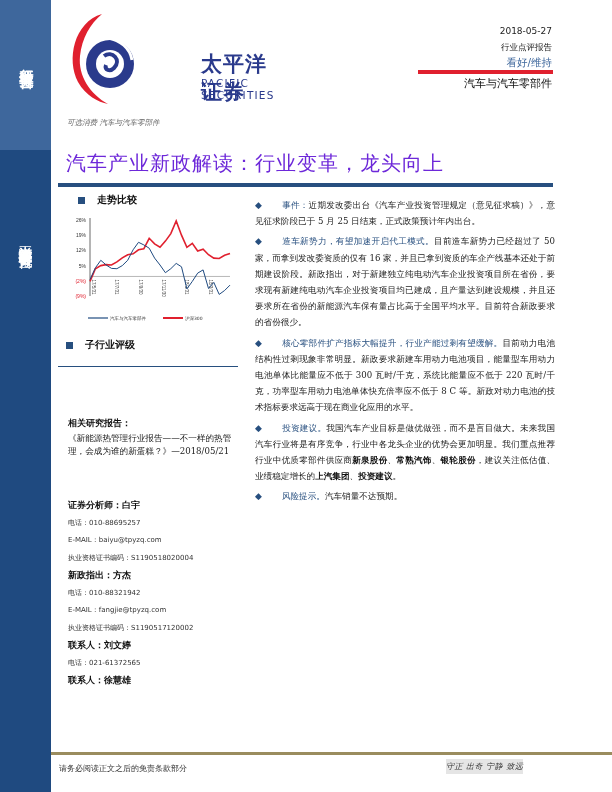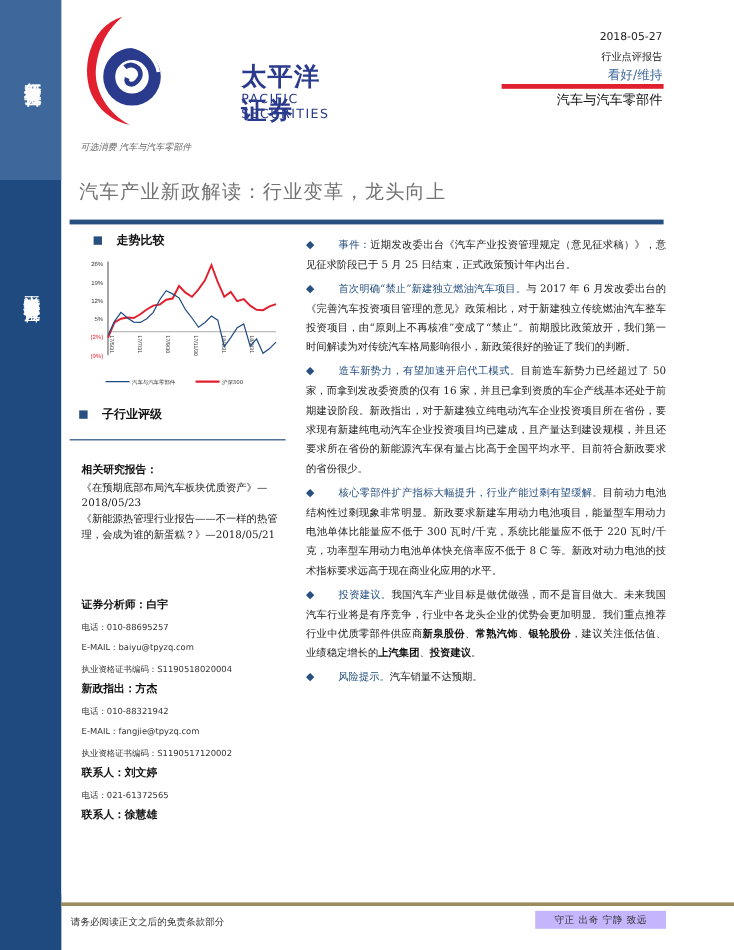--- a/index.html
+++ b/index.html
@@ -18,49 +18,49 @@
 
   .breadcrumb { position:absolute; left:67px; top:118px; font-family:"DejaVu Sans", sans-serif; font-size:7.5px; color:#666;font-style:italic; }
 
   .hdr-right { position:absolute; right:60px; text-align:right; font-family:"DejaVu Sans", sans-serif; }
   .hdr-date { top:26px; font-size:9px; color:#222;text-align:center; }
   .hdr-type { top:42px; font-size:8.5px; color:#222; }
   .hdr-rating { top:56px; font-size:10.5px; color:#3e679c; }
   .hdr-redbar { position:absolute; left:418px; top:70px; width:135px; height:4px; background:#e0202e; }
   .hdr-industry { top:76px; font-size:11px; color:#111; }
 
-  .title { position:absolute; left:66px; top:150px; font-size:16px; color:#737373; letter-spacing:1px; }
+  .title { position:absolute; left:66px; top:150px; font-size:20px; color:#6d28d9; letter-spacing:1px; }
   .title-rule { position:absolute; left:58px; top:183px; width:495px; height:4px; background:#274f7f; }
 
   .sec-head { position:absolute; left:66px; font-size:10px; font-weight:bold; color:#111; }
   .sec-head .sq { display:inline-block; width:7px; height:7px; background:#274f7f; margin-right:12px; vertical-align:middle; }
   .sec-trend { top:193px;padding-left:12px; }
   .sec-rating { top:338px; }
   .rating-rule { position:absolute; left:58px; top:366px; width:180px; height:1px; background:#274f7f; }
 
   .chart { position:absolute; left:58px; top:210px; width:180px; height:120px; }
 
   .related { position:absolute; left:68px; top:386px; width:178px; font-size:8.6px; line-height:13px; color:#222; }
-  .related .lbl { font-weight:bold; font-size:9px; color:#111; display:block; margin-bottom:2px; }
+  .related .lbl { font-weight:bold; font-size:9px; color:#111; display:block; margin-bottom:2px;margin-top:31px; }
   .related .ritem { display:block; }
 
   .analysts { position:absolute; left:68px; top:497px; width:178px; font-family:"DejaVu Sans", sans-serif; }
   .analysts .arow { height:17.5px; line-height:17.5px; font-size:7px; color:#333; white-space:nowrap; }
   .analysts .aname { font-family:"DejaVu Serif", serif; font-weight:bold; font-size:9px; color:#111; }
 
   .body-col { position:absolute; left:255px; top:197px; width:300px; font-size:8.6px; line-height:16.2px; color:#222; text-align:justify; }
   .para { margin-bottom:4px; }
   .bullet { color:#274f7f; font-size:9px; margin-right:8px; }
   .lead { color:#274f7f; font-weight:normal;padding-left:12px; }
   .em { font-weight:bold; color:#111; }
 
   .footer-left-bar { position:absolute; left:0; top:745px; width:51px; height:47px; background:#1f4a80; }
   .footer-rule { position:absolute; left:51px; top:752px; width:561px; height:3px; background:#9a8c5e; }
   .footer-note { position:absolute; left:59px; top:763px; font-size:8px; color:#333; }
-  .footer-slogan { position:absolute; left:446px; top:759px; padding:2px 16px; background:#c4b5fd; font-size:8px; color:#333; letter-spacing:0.5px; }
+  .footer-slogan { position:absolute; left:446px; top:759px; padding:2px 0; background:#e5e5e5; font-size:8px; color:#333; letter-spacing:0.5px;font-style:italic; }
 </style>
 </head>
 <body>
 
 <div class="sidebar">
   <div class="sidebar-top"></div>
   <div class="vtext vtext-top">行业研究报告</div>
   <div class="vtext vtext-mid">太平洋证券股份有限公司证券研究报告</div>
 </div>
 
@@ -122,21 +122,20 @@
   </svg>
 </div>
 
 <div class="sec-head sec-rating">
   <span class="sq"></span><span>子行业评级</span>
 </div>
 <div class="rating-rule"></div>
 
 <div class="related">
   <span class="lbl">相关研究报告：</span>
-  <span class="ritem">《在预期底部布局汽车板块优质资产》—2018/05/23</span>
   <span class="ritem">《新能源热管理行业报告——不一样的热管理，会成为谁的新蛋糕？》—2018/05/21</span>
 </div>
 
 <div class="analysts">
   <div class="arow aname">证券分析师：白宇</div>
   <div class="arow">电话：010-88695257</div>
   <div class="arow">E-MAIL：baiyu@tpyzq.com</div>
   <div class="arow">执业资格证书编码：S1190518020004</div>
   <div class="arow aname">新政指出：方杰</div>
   <div class="arow">电话：010-88321942</div>
@@ -145,23 +144,20 @@
   <div class="arow aname">联系人：刘文婷</div>
   <div class="arow">电话：021-61372565</div>
   <div class="arow aname">联系人：徐慧雄</div>
 </div>
 
 <div class="body-col">
   <p class="para">
     <span class="bullet">◆</span><span class="lead">事件：</span><span>近期发改委出台《汽车产业投资管理规定（意见征求稿）》，意见征求阶段已于 5 月 25 日结束，正式政策预计年内出台。</span>
   </p>
   <p class="para">
-    <span class="bullet">◆</span><span class="lead">首次明确“禁止”新建独立燃油汽车项目。</span><span>与 2017 年 6 月发改委出台的《完善汽车投资项目管理的意见》政策相比，对于新建独立传统燃油汽车整车投资项目，由“原则上不再核准”变成了“禁止”。前期股比政策放开，我们第一时间解读为对传统汽车格局影响很小，新政策很好的验证了我们的判断。</span>
-  </p>
-  <p class="para">
     <span class="bullet">◆</span><span class="lead">造车新势力，有望加速开启代工模式。</span><span>目前造车新势力已经超过了 50 家，而拿到发改委资质的仅有 16 家，并且已拿到资质的车企产线基本还处于前期建设阶段。新政指出，对于新建独立纯电动汽车企业投资项目所在省份，要求现有新建纯电动汽车企业投资项目均已建成，且产量达到建设规模，并且还要求所在省份的新能源汽车保有量占比高于全国平均水平。目前符合新政要求的省份很少。</span>
   </p>
   <p class="para">
     <span class="bullet">◆</span><span class="lead">核心零部件扩产指标大幅提升，行业产能过剩有望缓解。</span><span>目前动力电池结构性过剩现象非常明显。新政要求新建车用动力电池项目，能量型车用动力电池单体比能量应不低于 300 瓦时/千克，系统比能量应不低于 220 瓦时/千克，功率型车用动力电池单体快充倍率应不低于 8 C 等。新政对动力电池的技术指标要求远高于现在商业化应用的水平。</span>
   </p>
   <p class="para">
     <span class="bullet">◆</span><span class="lead">投资建议。</span><span>我国汽车产业目标是做优做强，而不是盲目做大。未来我国汽车行业将是有序竞争，行业中各龙头企业的优势会更加明显。我们重点推荐行业中优质零部件供应商</span><span class="em">新泉股份</span><span>、</span><span class="em">常熟汽饰</span><span>、</span><span class="em">银轮股份</span><span>，建议关注低估值、业绩稳定增长的</span><span class="em">上汽集团</span><span>、</span><span class="em">投资建议</span><span>。</span>
   </p>
   <p class="para">
     <span class="bullet">◆</span><span class="lead">风险提示。</span><span>汽车销量不达预期。</span>

